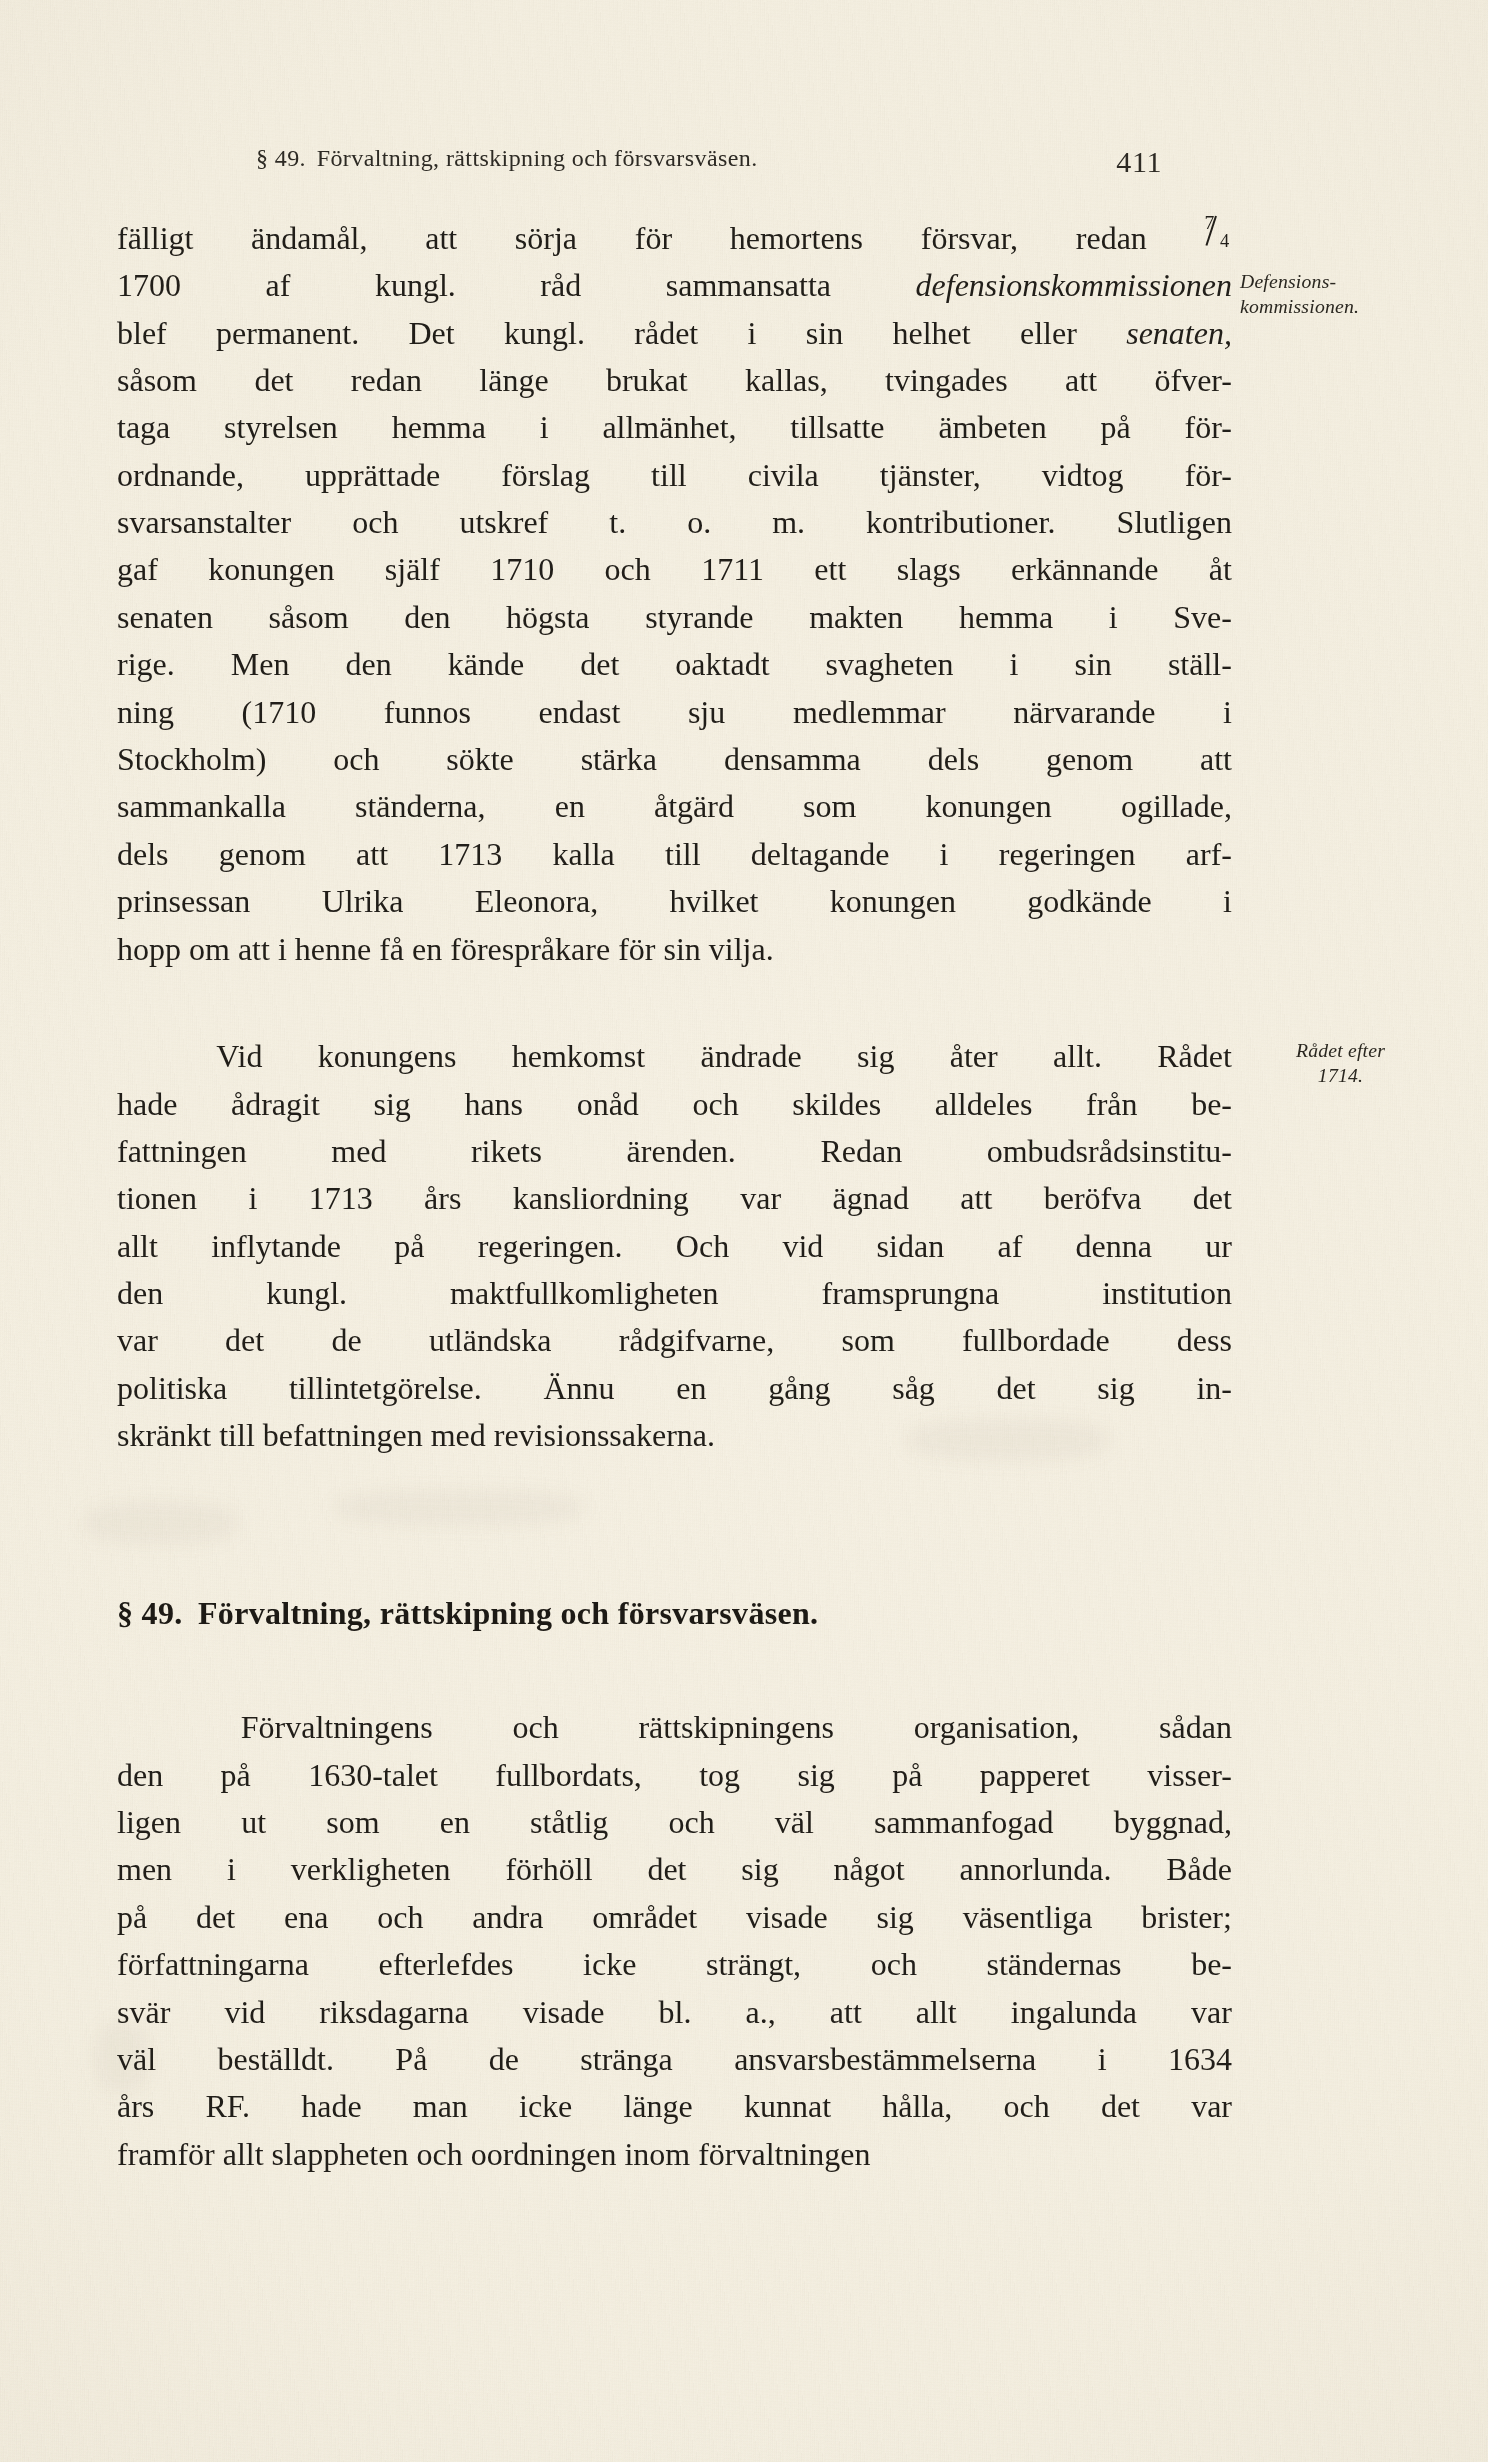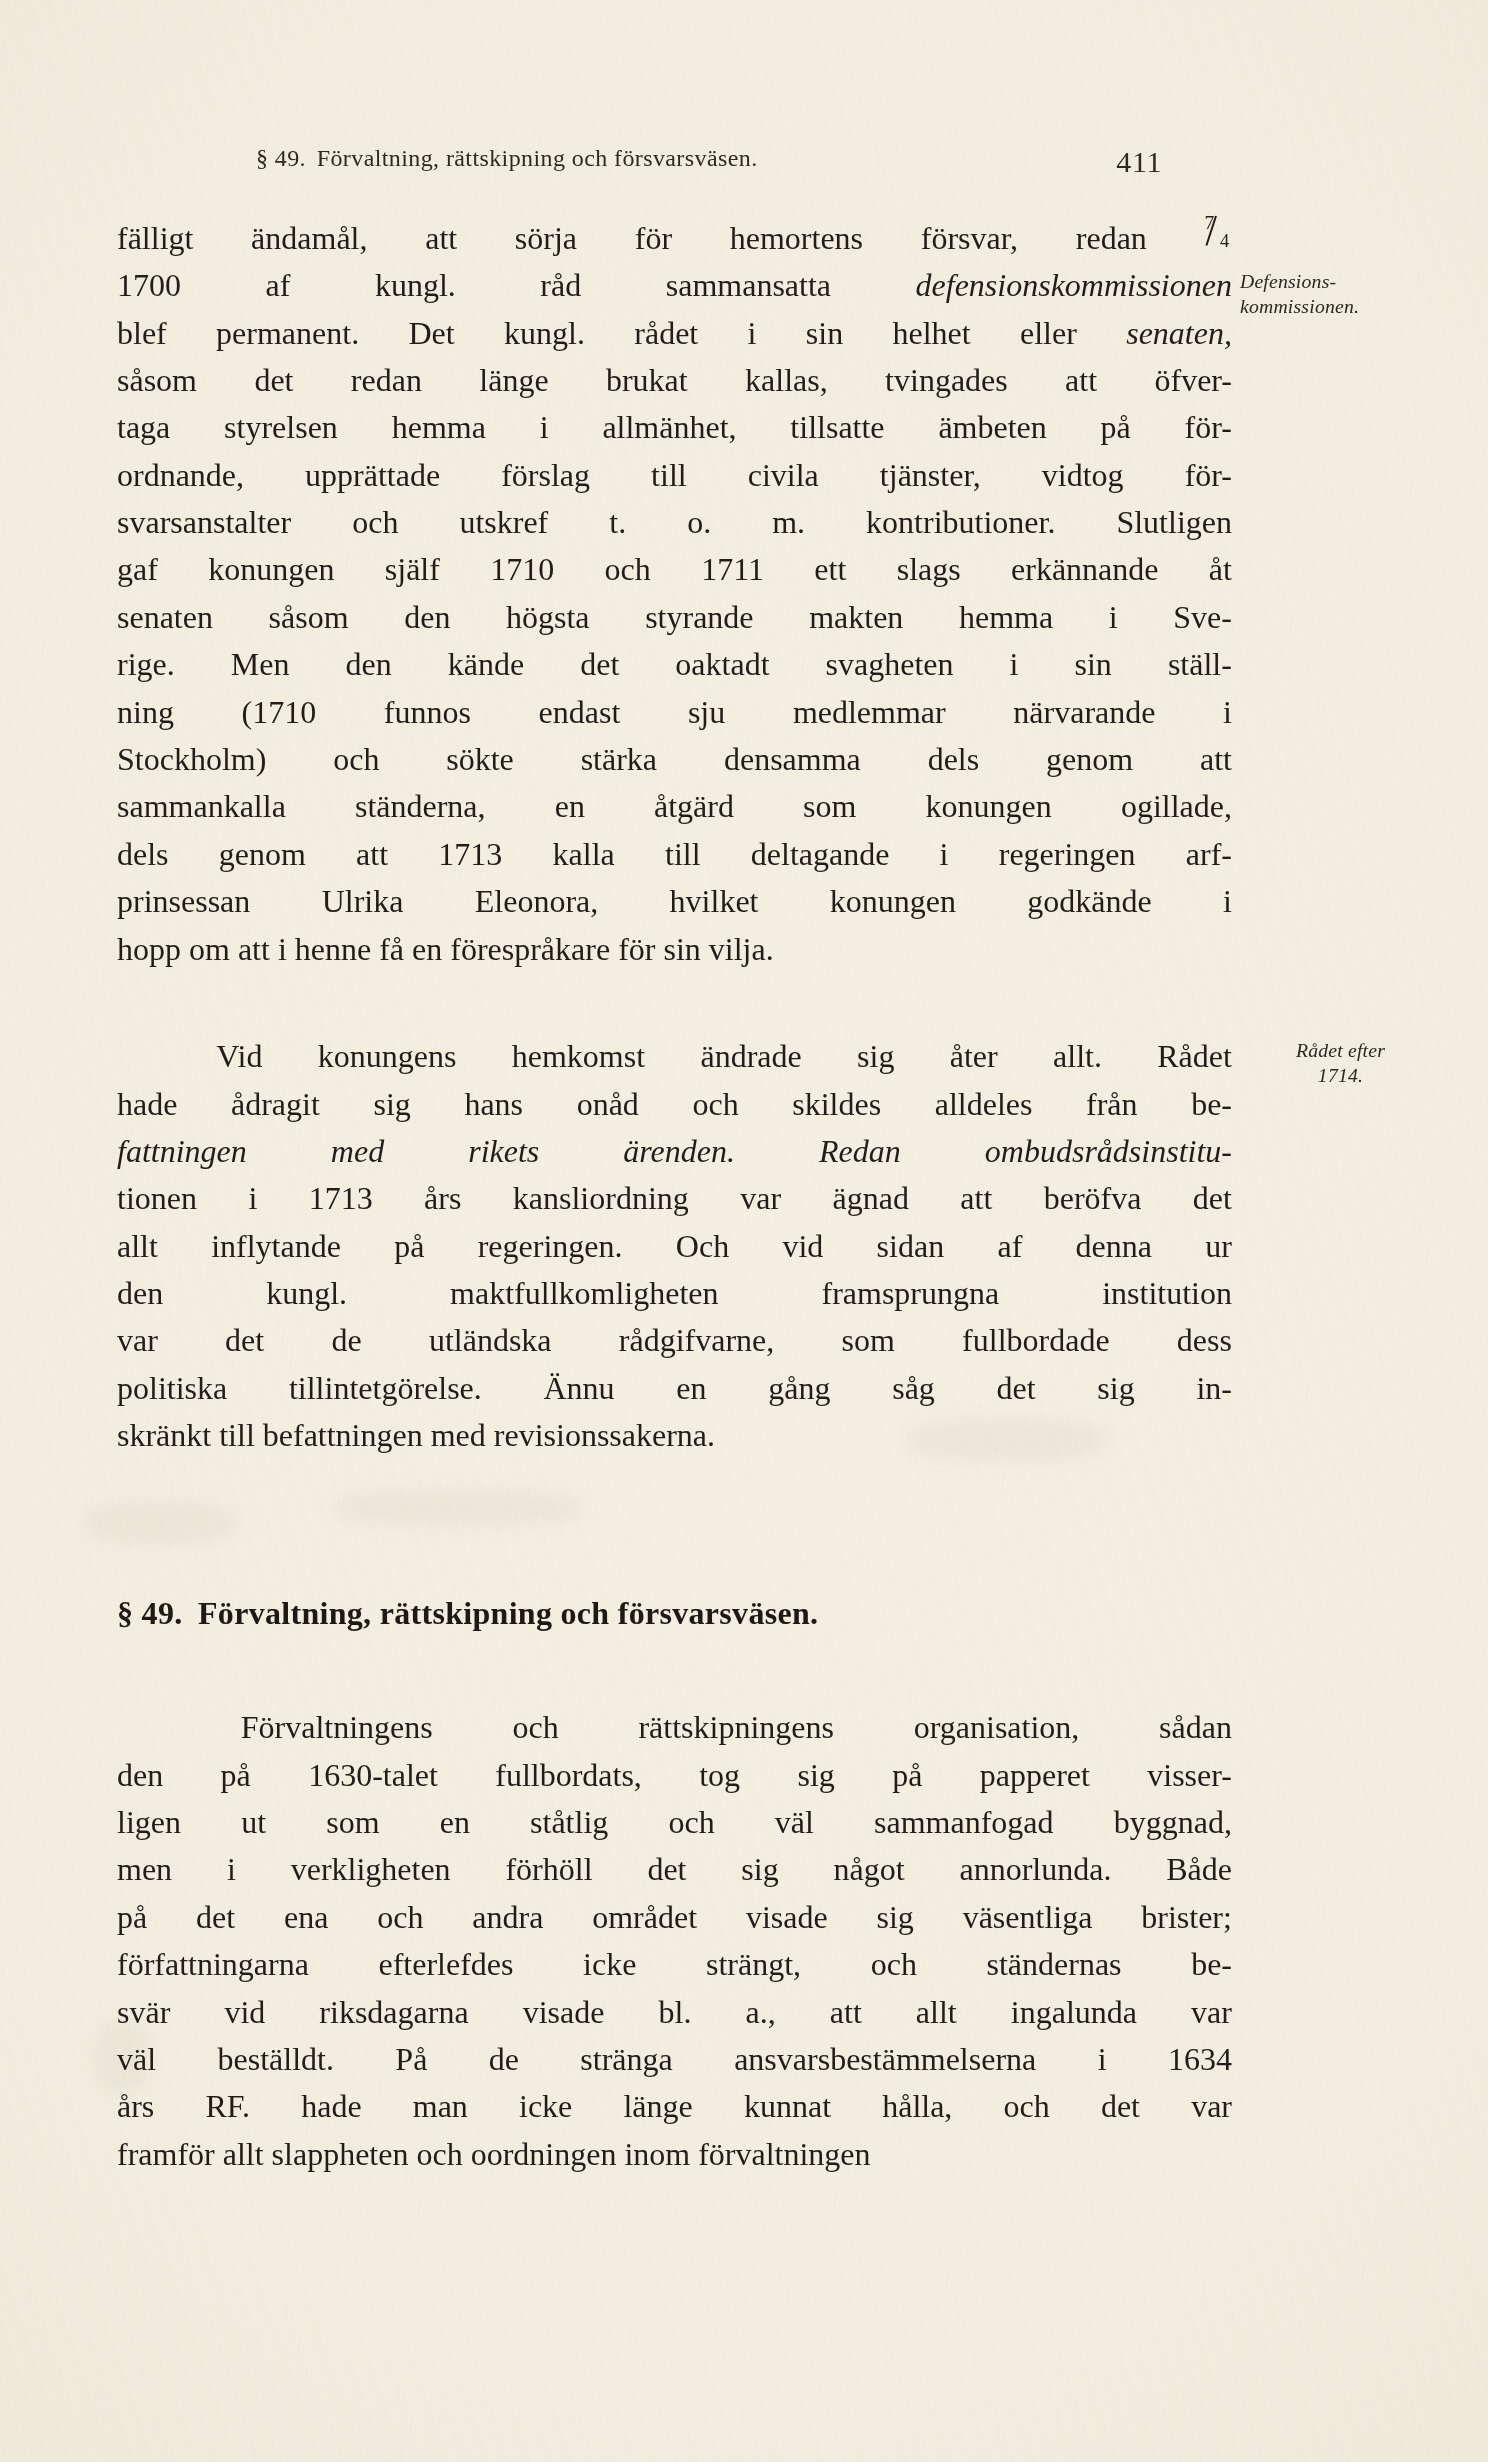--- a/index.html
+++ b/index.html
@@ -374,21 +374,21 @@
         <span>ådragit</span>
         <span>sig</span>
         <span>hans</span>
         <span>onåd</span>
         <span>och</span>
         <span>skildes</span>
         <span>alldeles</span>
         <span>från</span>
         <span>be-</span>
       </div>
-      <div class="ln just" style="top: 1135px; font-style: italic;">
+      <div class="ln just" style="top: 1135px;">
         <span>fattningen</span>
         <span>med</span>
         <span>rikets</span>
         <span>ärenden.</span>
         <span>Redan</span>
         <span>ombudsrådsinstitu-</span>
       </div>
       <div class="ln just" style="top: 1182px;">
         <span>tionen</span>
         <span>i</span>

